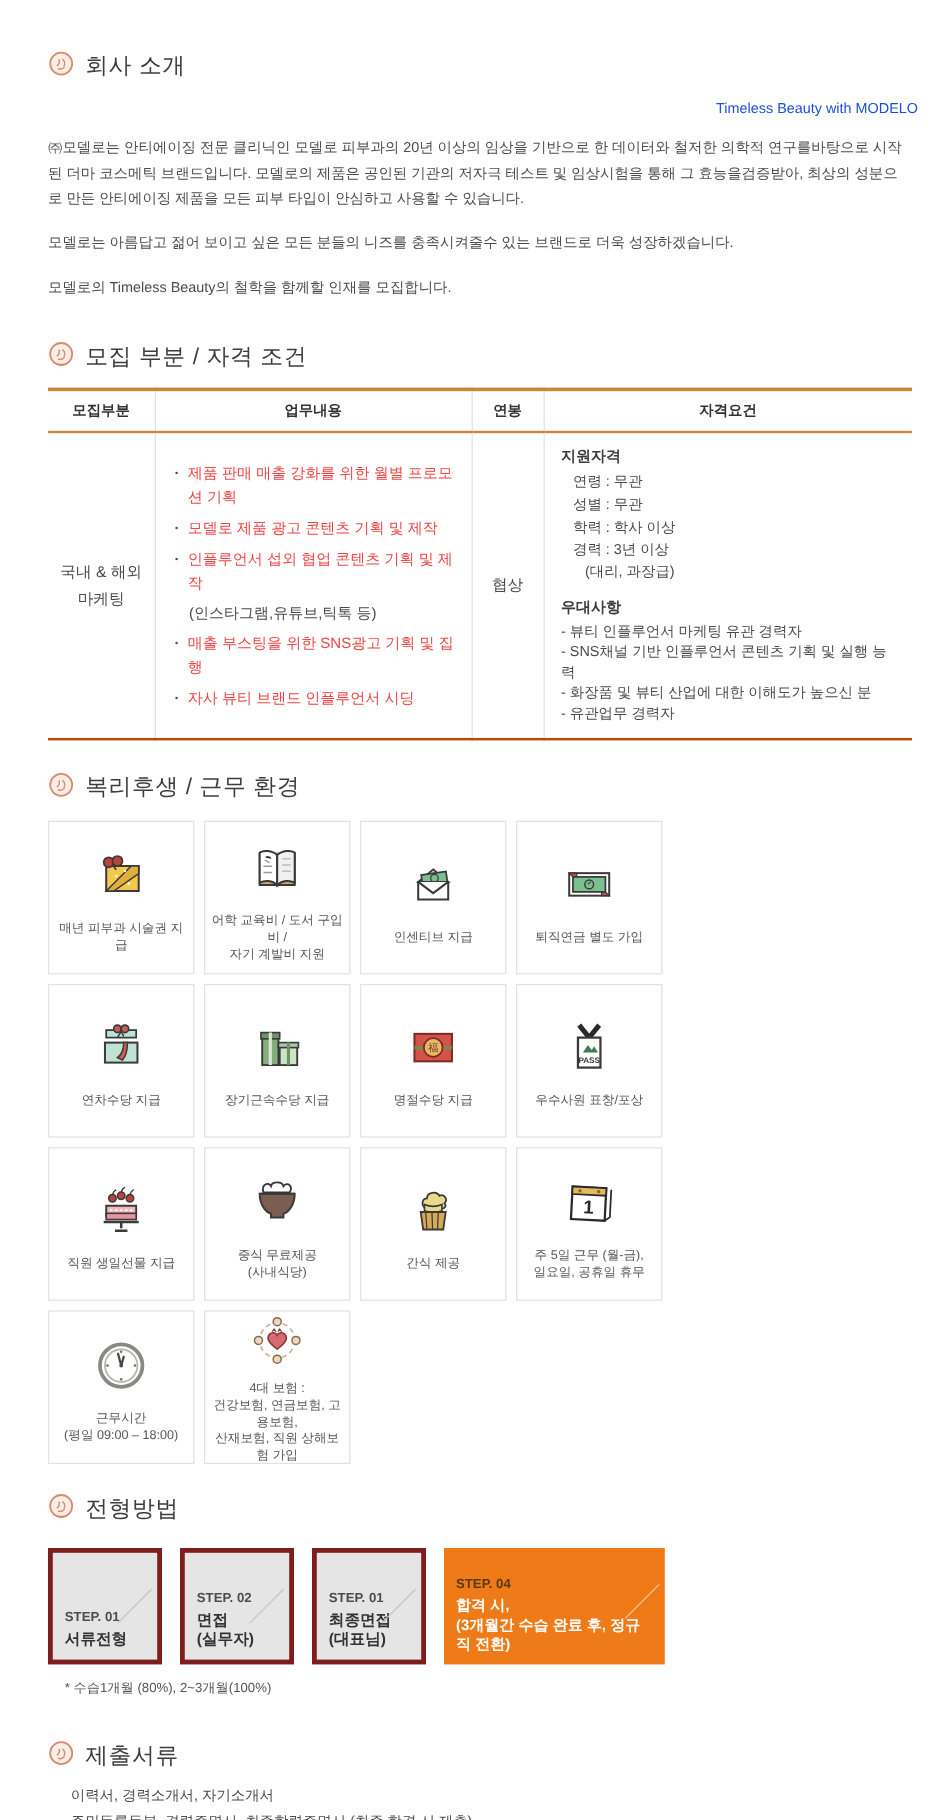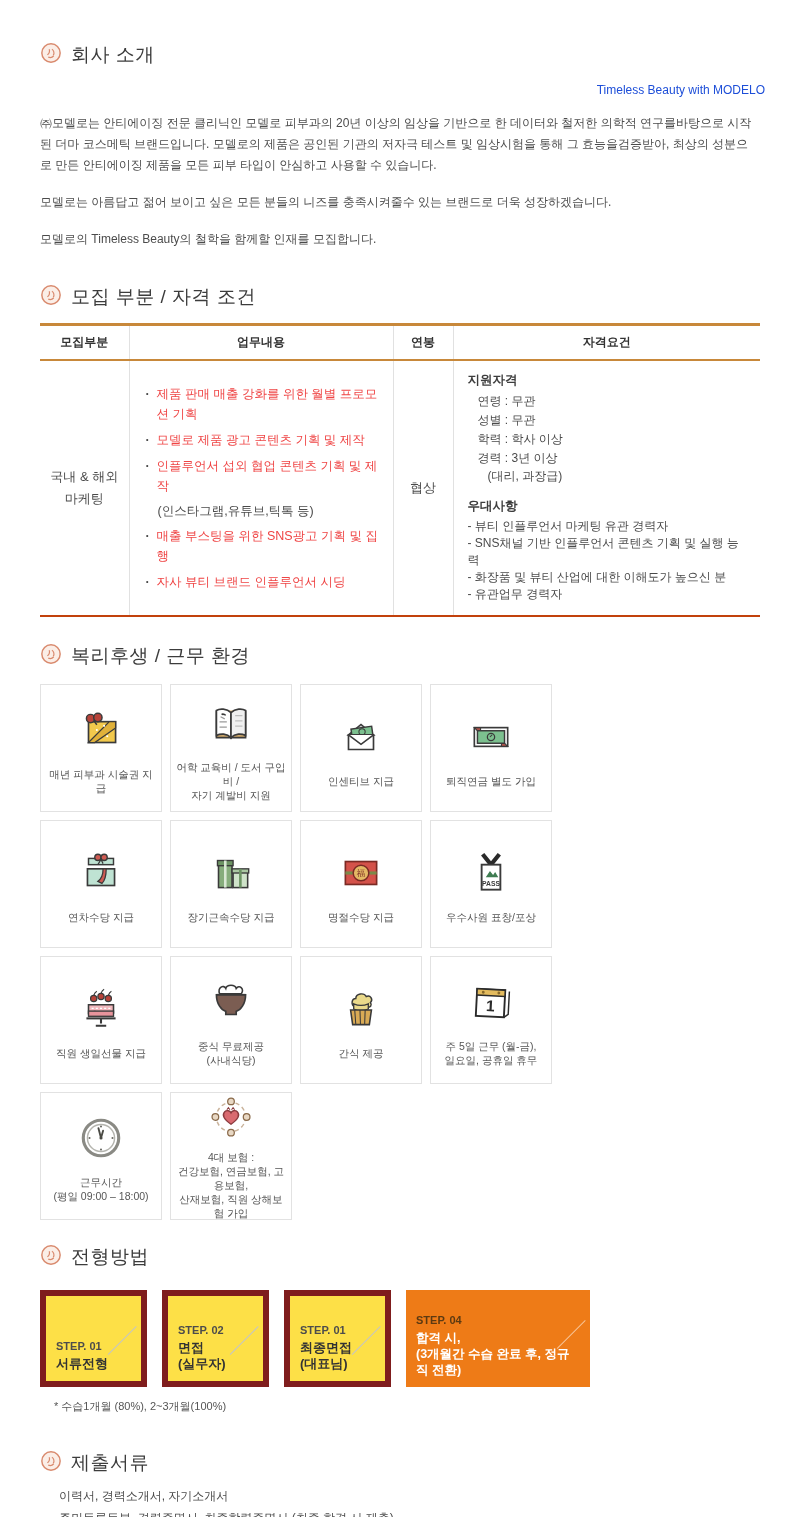--- a/index.html
+++ b/index.html
@@ -46,21 +46,21 @@
   .sec-benefits { margin-top:26px; }
   .benefit-grid { margin-top:15px; display:grid; grid-template-columns:repeat(4,122px); gap:8px; width:424px; }
   .card { border:1px solid #e2e2e2; background:#fff; height:128px; display:flex; flex-direction:column;
     align-items:center; justify-content:center; padding:8px 4px; }
   .card-icon { height:58px; display:flex; align-items:center; justify-content:center; }
   .card-label { margin-top:8px; font-size:10.5px; color:#555; text-align:center; line-height:14px; white-space:pre-line; }
 
   
   .sec-process { margin-top:24px; }
   .steps { margin-top:20px; display:flex; gap:15px; }
-  .step { position:relative; width:107px; height:97px; background:#fde047; border:6px solid #7f1d1d;
+  .step { position:relative; width:95px; height:97px; background:#e5e5e5; border:4px solid #7f1d1d;
     display:flex; flex-direction:column; justify-content:flex-end; padding:9px 10px; overflow:hidden; }
   .step::after { content:""; position:absolute; top:30px; right:5px; width:40px; height:1px;
     background:#c4c4c4; transform:rotate(-45deg); transform-origin:right top; }
   .step--hl { width:184px; border:none; }
   .step--hl::after { background:rgba(255,255,255,.55); }
   .step-label { font-size:11px; font-weight:bold; color:#4c4c4c; margin-bottom:4px; }
   .step-name { font-size:13px; font-weight:bold; color:#333; line-height:16px; white-space:pre-line; }
   .step--hl .step-label { color:#5c3a12; }
   .step--hl .step-name { color:#fff; font-size:12.5px; }
   .step-note { margin-top:12px; font-size:11px; color:#555; padding-left:14px; }

